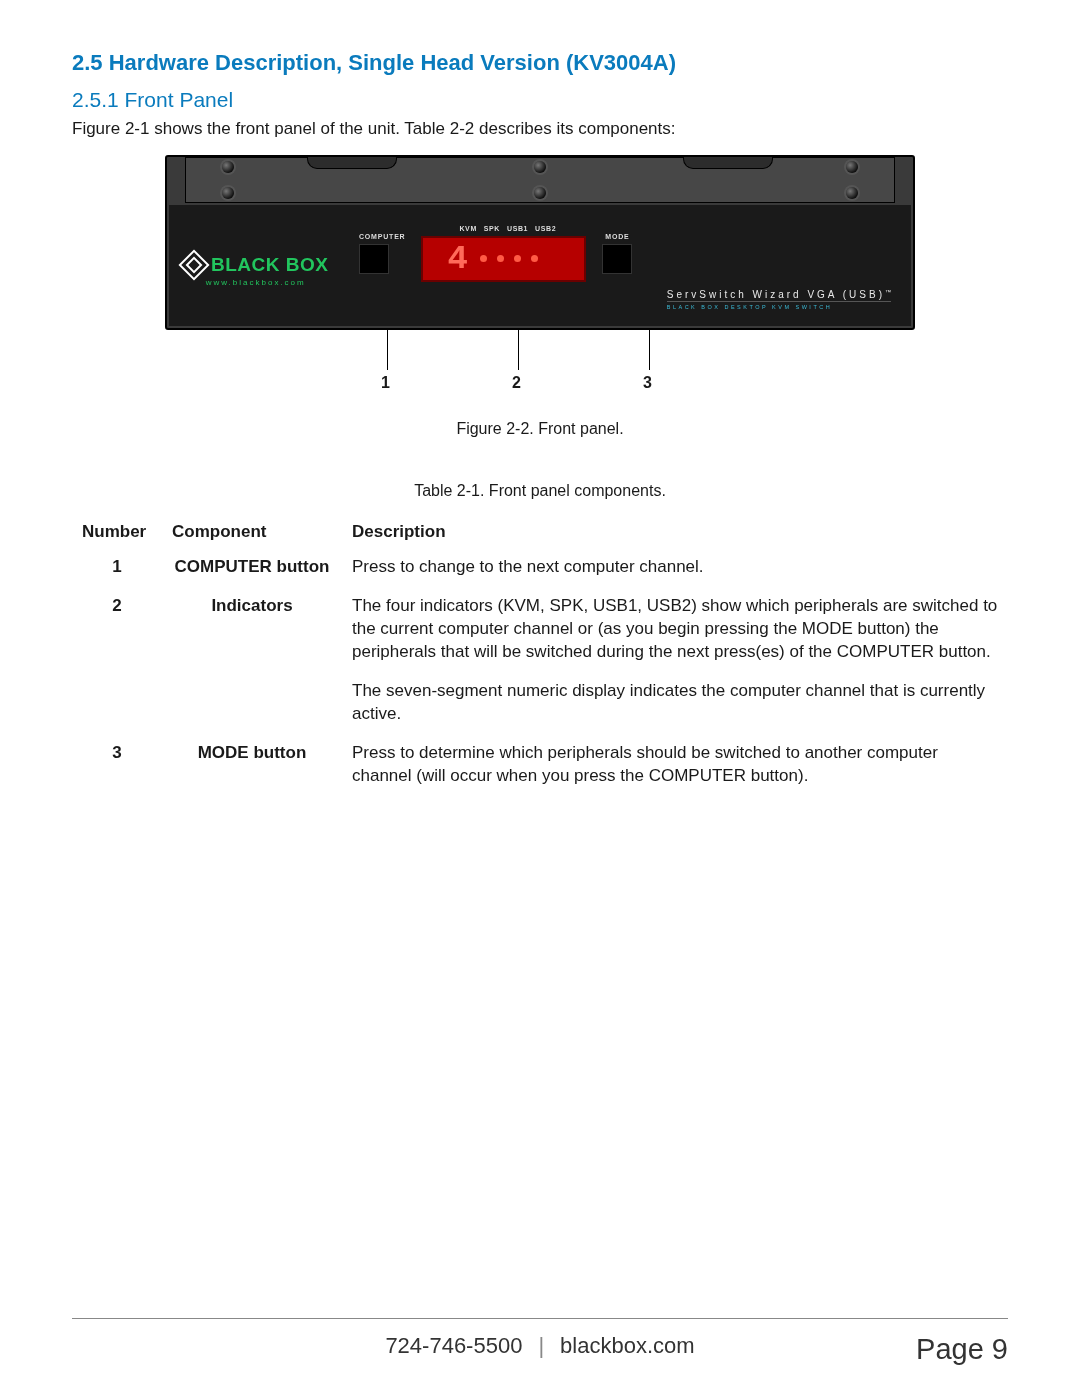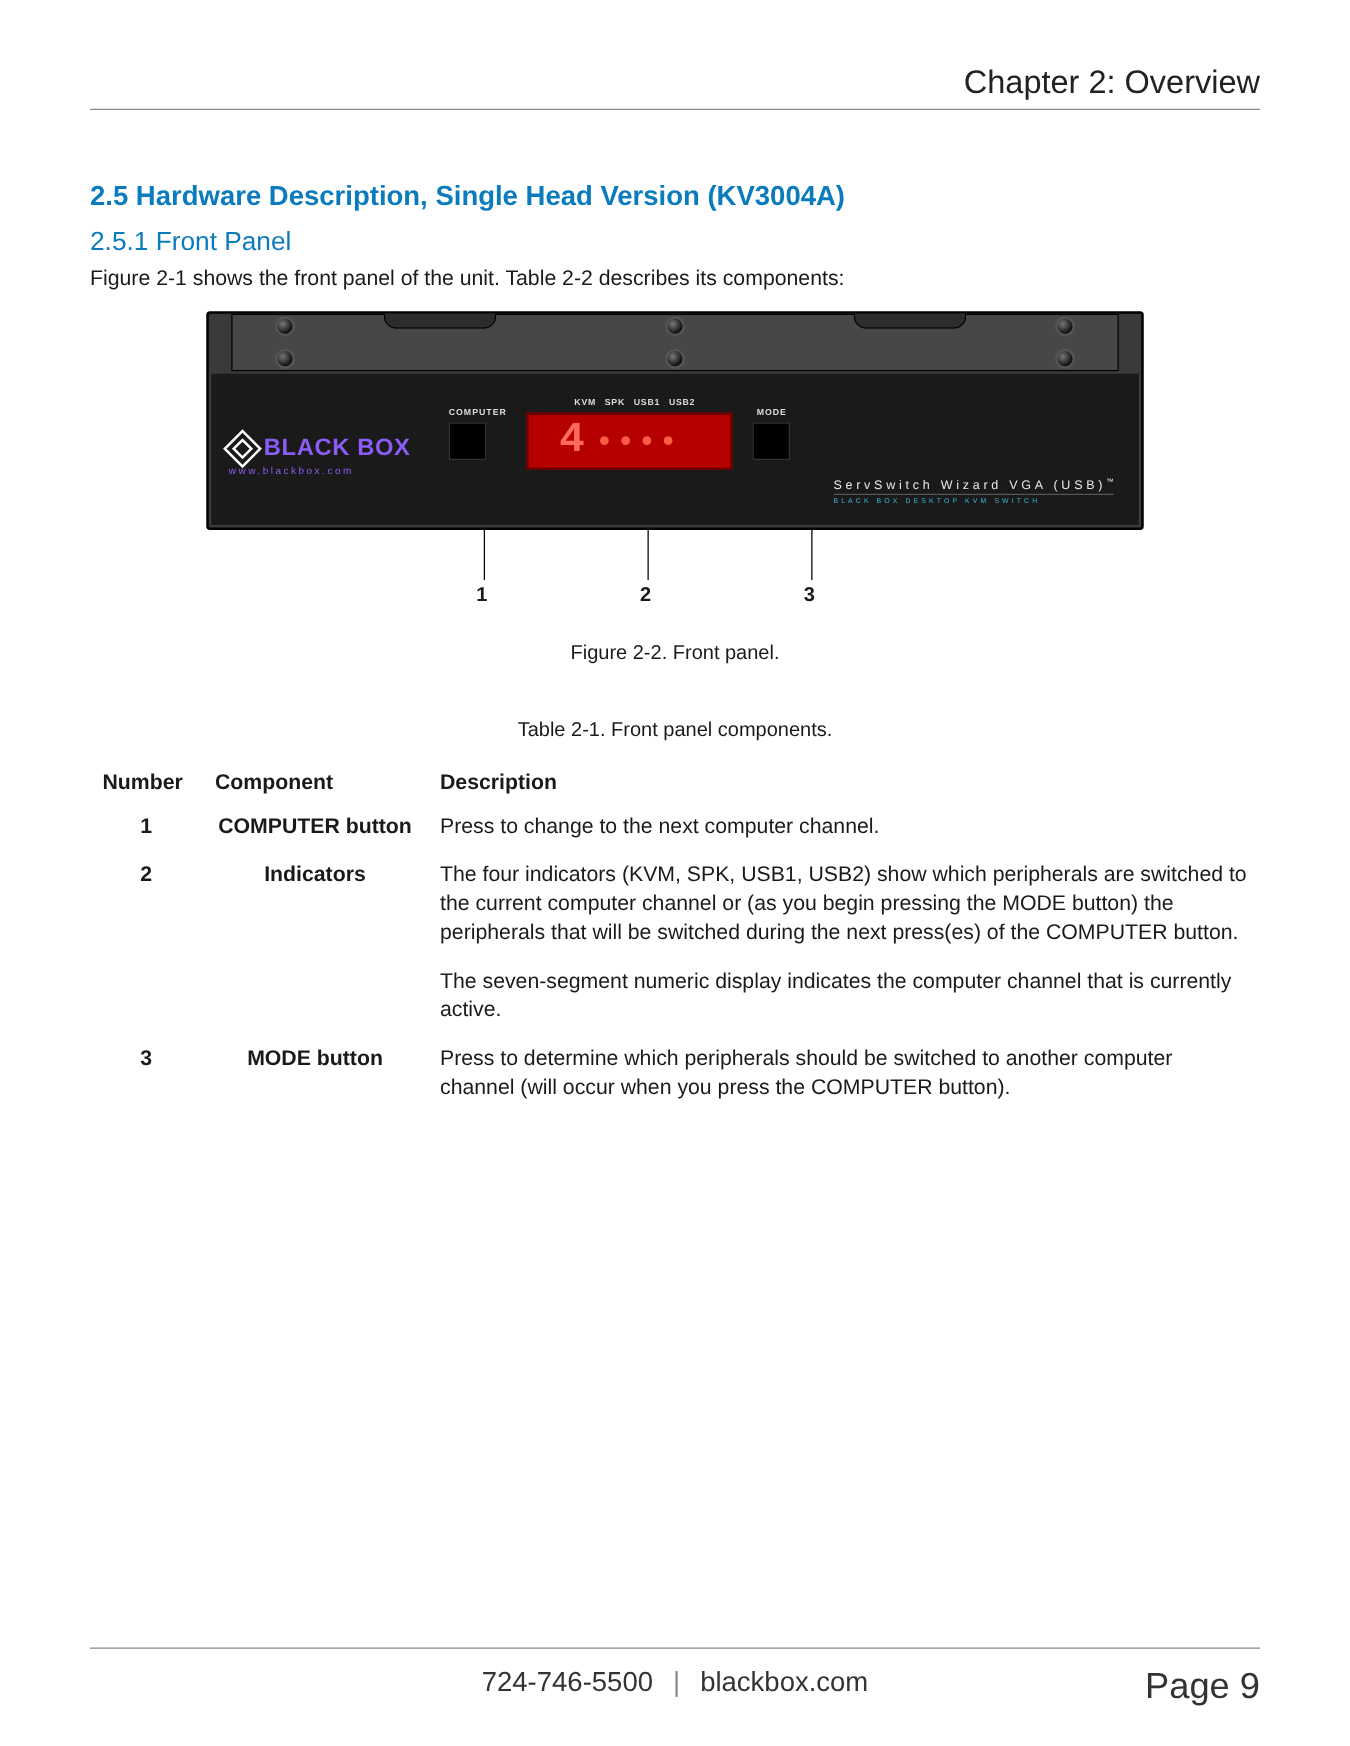--- a/index.html
+++ b/index.html
@@ -86,37 +86,37 @@
     position: absolute;
     left: 2px; right: 2px;
     top: 48px; bottom: 2px;
     background: #1a1a1a;
     display: flex;
     align-items: center;
     padding: 0 14px;
   }
 
   .brand {
-    color: #8b5cf6;
+    color: #22c55e;
     margin-right: auto;
     padding-top: 10px;
   }
   .brand-row { display: flex; align-items: center; gap: 6px; }
   .brand-logo {
     width: 22px; height: 22px;
     border: 2px solid #fff;
     transform: rotate(45deg);
     display: flex; align-items: center; justify-content: center;
   }
   .brand-logo::before {
     content: "";
     width: 8px; height: 8px; border: 2px solid #fff; transform: rotate(0deg);
   }
   .brand-name { font-weight: 900; font-size: 19px; letter-spacing: 0.5px; }
-  .brand-url { font-size: 8px; letter-spacing: 2px; text-align: left; margin-top: 2px; }
+  .brand-url { font-size: 8px; letter-spacing: 2px; text-align: center; margin-top: 2px; }
 
   .panel-center {
     display: flex; align-items: center; gap: 16px;
     position: absolute; left: 190px; top: 20px;
   }
   .btn {
     width: 30px; height: 30px;
     background: #000;
     border: 1px solid #333;
   }
@@ -231,21 +231,20 @@
     position: absolute;
     right: 0;
     font-size: 29px;
   }
 </style>
 </head>
 <body>
 
 <div class="page">
 
-  <div class="chapter-header">Chapter 2: Overview</div>
 
   <h2 class="section">2.5 Hardware Description, Single Head Version (KV3004A)</h2>
 
   <h3 class="subsection">2.5.1 Front Panel</h3>
 
   <p class="body">Figure 2-1 shows the front panel of the unit. Table 2-2 describes its components:</p>
 
   <div class="figure-wrap">
     <div class="device">
       <div class="lid"></div>

